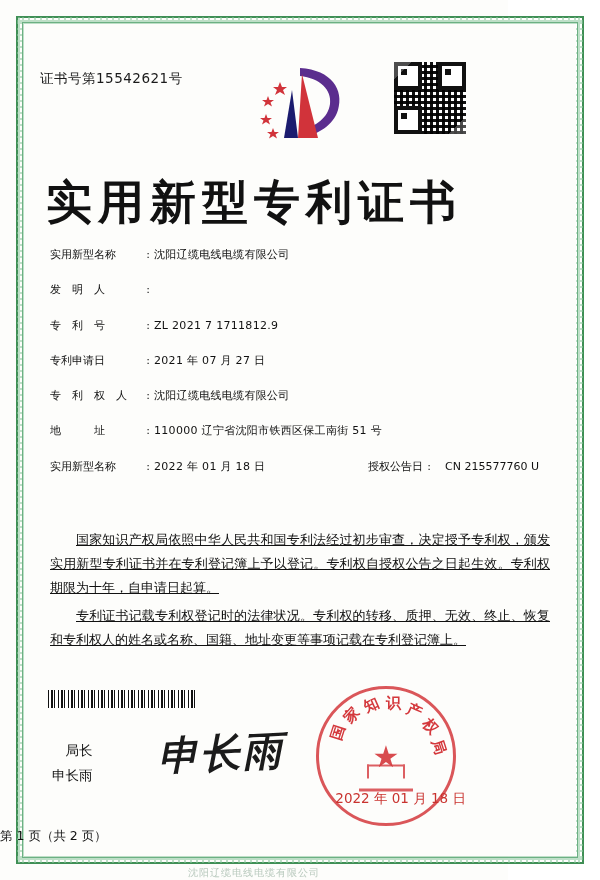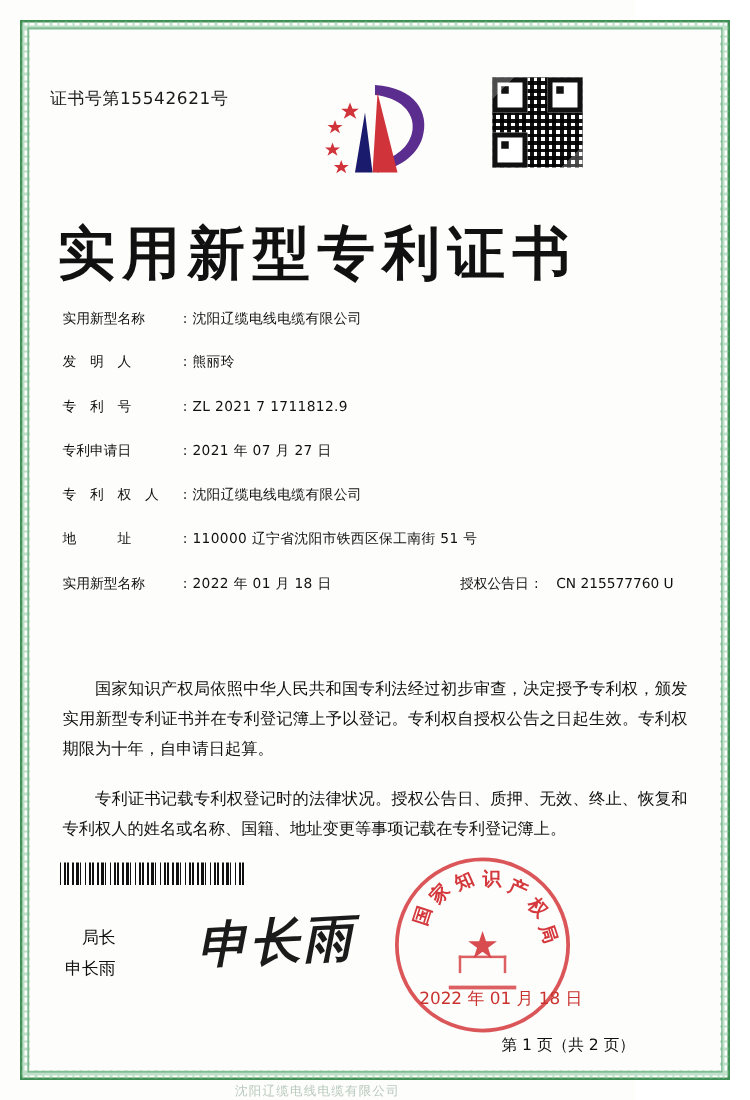--- a/index.html
+++ b/index.html
@@ -164,22 +164,23 @@
     left: 50px;
     top: 524px;
     width: 500px;
     font-size: 13px;
     line-height: 1.85;
     text-align: justify;
     font-family: "DejaVu Sans", sans-serif;
     color: #111;
   }
   .paragraphs p {
-    margin: 16px 0 4px 0;
+    margin: 4px 0 4px 0;
     text-indent: 26px;
+    text-decoration: underline;
   }
 
   .barcode {
     position: absolute;
     left: 48px;
     top: 690px;
     width: 148px;
     height: 18px;
     background:
       repeating-linear-gradient(90deg,
@@ -270,21 +271,21 @@
     top: 790px;
     font-size: 13.5px;
     font-family: "DejaVu Sans", sans-serif;
     color: #c9332f;
   }
 
   .page-footer {
     position: absolute;
     left: 0; right: 0;
     top: 828px;
-    text-align: right;
+    text-align: left;
     font-size: 12.5px;
     font-family: "DejaVu Sans", sans-serif;
     color: #111;
   }
   .bottom-faint {
     position: absolute;
     left: 0; right: 0;
     top: 866px;
     text-align: center;
     font-size: 10px;
@@ -335,21 +336,20 @@
 
     <div class="field-row">
       <span class="field-label">实用新型名称</span>
       <span class="field-colon">:</span>
       <span class="field-value">沈阳辽缆电线电缆有限公司</span>
     </div>
 
     <div class="field-row">
       <span class="field-label">发　明　人</span>
       <span class="field-colon">:</span>
-      <span class="field-value">熊丽玲</span>
     </div>
 
     <div class="field-row">
       <span class="field-label">专　利　号</span>
       <span class="field-colon">:</span>
       <span class="field-value">ZL 2021 7 1711812.9</span>
     </div>
 
     <div class="field-row">
       <span class="field-label">专利申请日</span>
@@ -375,21 +375,21 @@
       <span class="field-value">2022 年 01 月 18 日</span>
       <span class="field-label2">授权公告日</span>
       <span class="field-colon">:</span>
       <span class="field-value2">CN 215577760 U</span>
     </div>
 
   </div>
 
   <div class="paragraphs">
     <p>国家知识产权局依照中华人民共和国专利法经过初步审查，决定授予专利权，颁发实用新型专利证书并在专利登记簿上予以登记。专利权自授权公告之日起生效。专利权期限为十年，自申请日起算。</p>
-    <p>专利证书记载专利权登记时的法律状况。授权公告日、质押、无效、终止、恢复和专利权人的姓名或名称、国籍、地址变更等事项记载在专利登记簿上。</p>
+    <p>专利证书记载专利权登记时的法律状况。专利权的转移、质押、无效、终止、恢复和专利权人的姓名或名称、国籍、地址变更等事项记载在专利登记簿上。</p>
   </div>
 
   <div class="barcode"></div>
 
   <div class="signature-block">
     <div>局长</div>
     <div>申长雨</div>
   </div>
   <div class="handwriting">申长雨</div>
 

